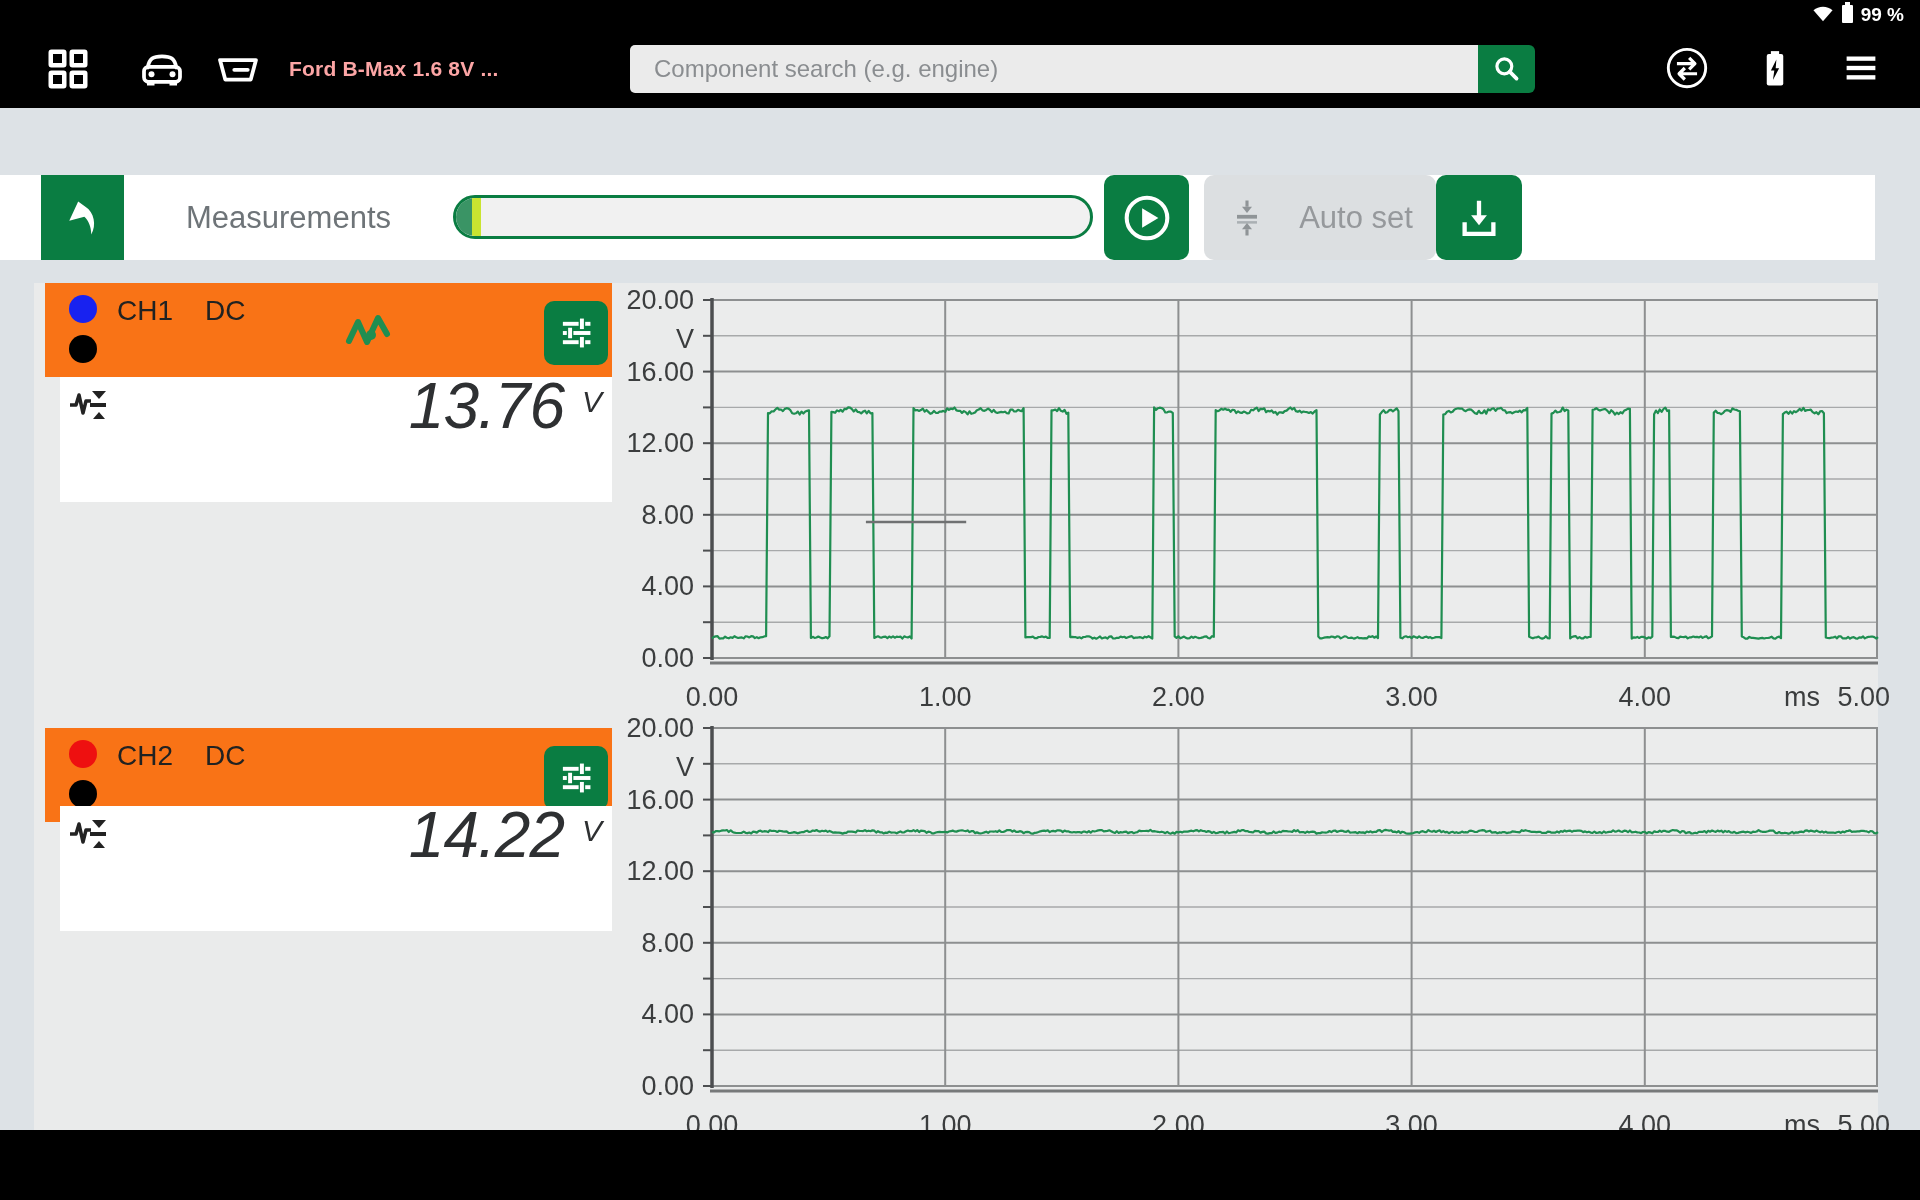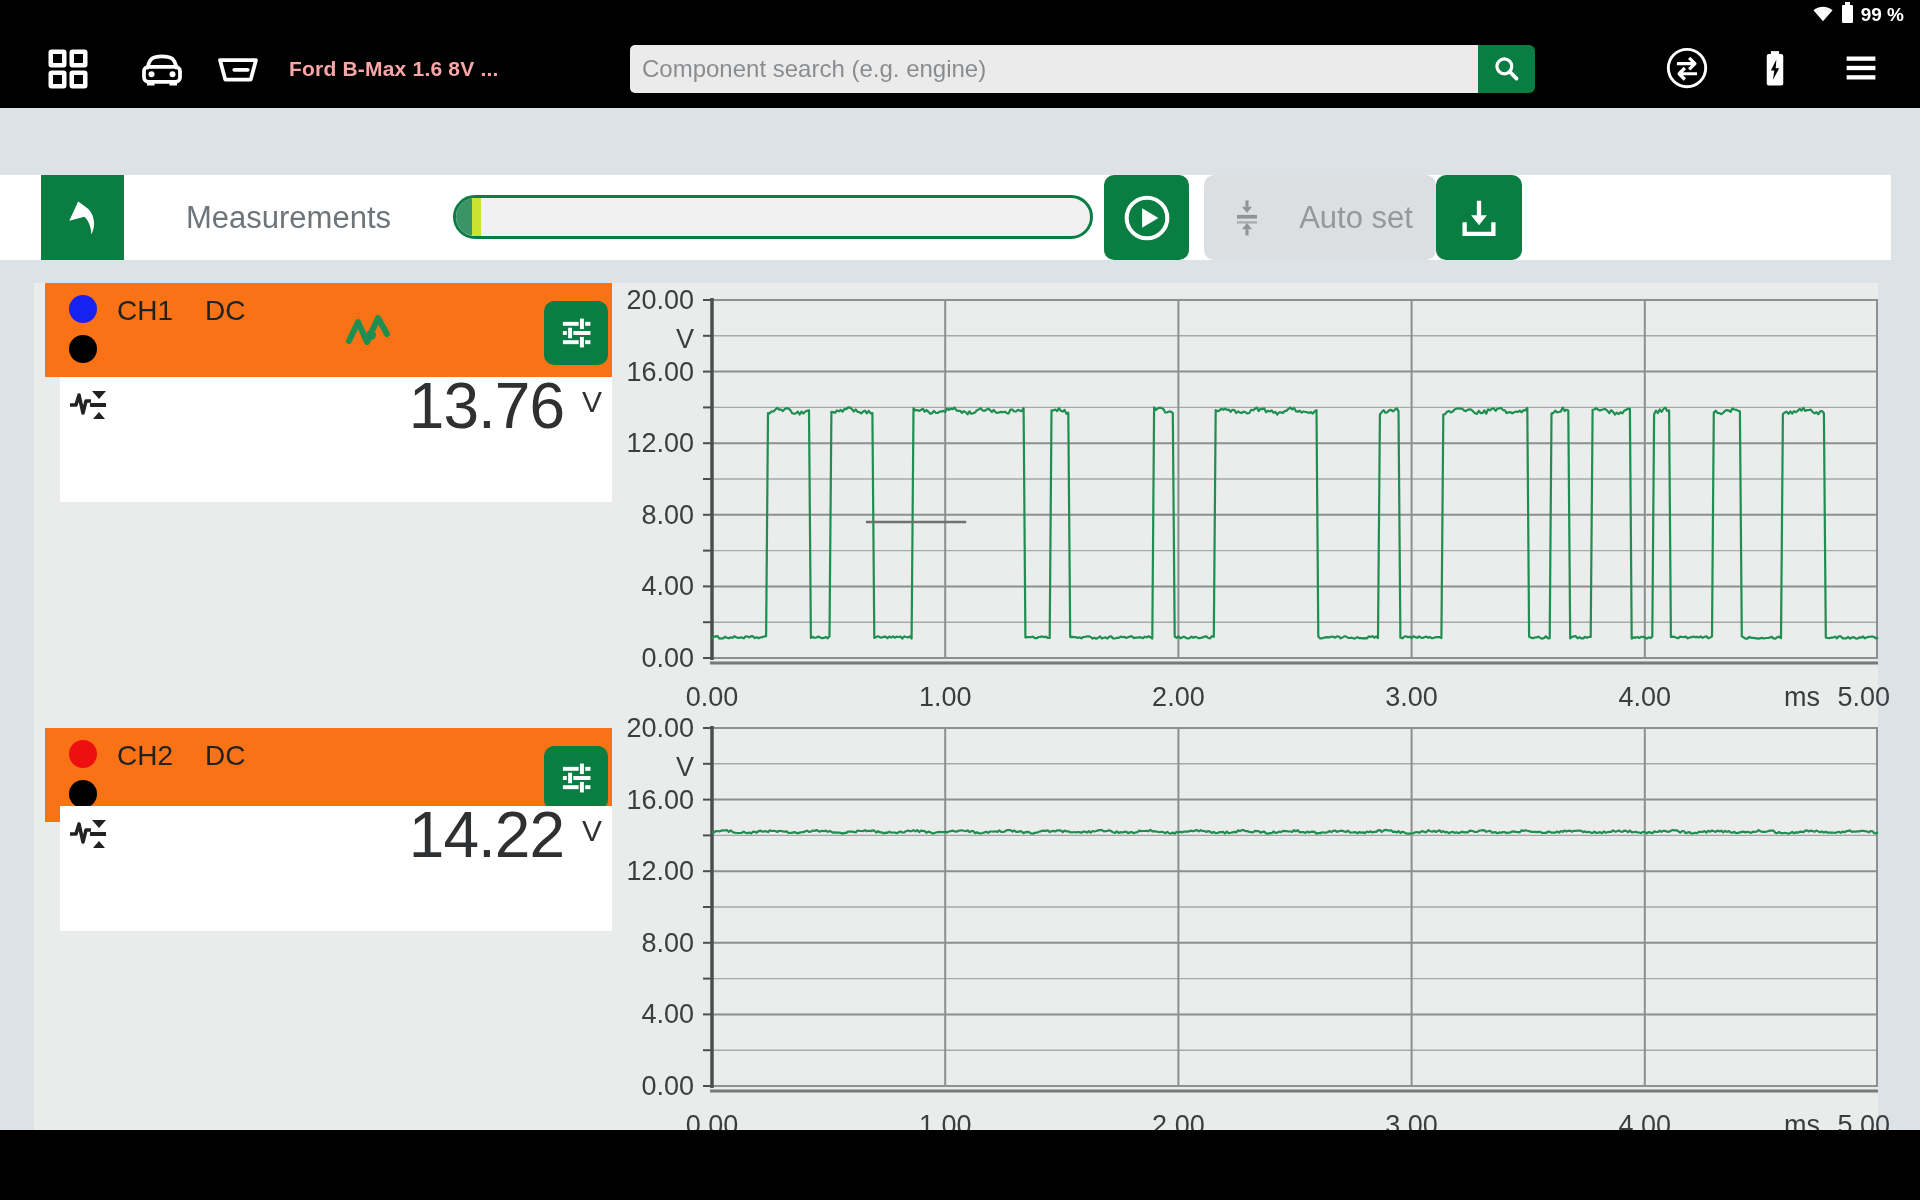--- a/index.html
+++ b/index.html
@@ -18,30 +18,30 @@
   
   .appbar{position:absolute;left:0;top:30px;width:1920px;height:78px;background:#000;}
   .appbar .icon-btn{position:absolute;top:15px;width:48px;height:48px;cursor:pointer;}
   .app-title{
     position:absolute;left:289px;top:0;height:78px;display:flex;align-items:center;
     color:#fca5a5;font-size:21px;font-weight:bold;letter-spacing:.2px;
   }
   .search-wrap{position:absolute;left:630px;top:15px;height:48px;display:flex;}
   .search-input{
     width:848px;height:48px;background:#ebebeb;border:none;outline:none;
-    border-radius:5px 0 0 5px;padding:0 12px;font-size:24px;color:#444;
+    border-radius:5px 0 0 5px;padding:0 24px;font-size:24px;color:#444;
     font-family:"Liberation Sans",sans-serif;box-sizing:border-box;
   }
   .search-input::placeholder{color:#8a8d90;}
   .search-btn{
     width:57px;height:48px;background:#0a7d42;border:none;border-radius:0 6px 6px 0;
     display:flex;align-items:center;justify-content:center;cursor:pointer;
   }
   
-  .toolbar{position:absolute;left:0;top:175px;width:1875px;height:85px;background:#fff;padding-left:16px;}
+  .toolbar{position:absolute;left:0;top:175px;width:1875px;height:85px;background:#fff;}
   .back-btn{
     position:absolute;left:41px;top:0;width:83px;height:85px;background:#0a7d42;border:none;
     display:flex;align-items:center;justify-content:center;cursor:pointer;
   }
   .toolbar-title{
     position:absolute;left:186px;top:0;height:85px;display:flex;align-items:center;
     font-size:31px;color:#6e7478;
   }
   .progress{
     position:absolute;left:453px;top:20px;width:640px;height:44px;box-sizing:border-box;
@@ -64,21 +64,21 @@
   .ch-header .dot{position:absolute;left:24px;width:28px;height:28px;border-radius:50%;}
   .ch-header .dot.probe{top:12px;}
   .ch-header .dot.ground{top:52px;background:#000;}
   .ch-name{position:absolute;left:72px;top:12px;font-size:28px;color:#202222;}
   .ch-coupling{position:absolute;left:160px;top:12px;font-size:28px;color:#202222;}
   .ch-settings{
     position:absolute;left:499px;top:18px;width:64px;height:64px;background:#0a7d42;
     border:none;border-radius:10px;display:flex;align-items:center;justify-content:center;cursor:pointer;
   }
   .wave-badge{position:absolute;left:300px;top:26px;}
-  .ch-box{position:absolute;left:60px;width:552px;height:125px;background:#fff;}
+  .ch-box{position:absolute;left:60px;width:552px;height:125px;background:#fff;font-style:italic;}
   .amp-icon{position:absolute;left:8px;top:10px;}
   .ch-value{position:absolute;right:48px;top:-8px;font-size:64px;color:#2e3032;letter-spacing:-1px;}
   .ch-unit{position:absolute;right:10px;top:8px;font-size:30px;color:#2e3032;}
   
   .chart{position:absolute;left:614px;width:1280px;height:420px;}
   .chart svg{font-family:"Liberation Sans",sans-serif;}
   #chart1{top:286px;}
   #chart2{top:714px;}
   
   .navbar{position:absolute;left:0;top:1130px;width:1920px;height:70px;background:#000;}

